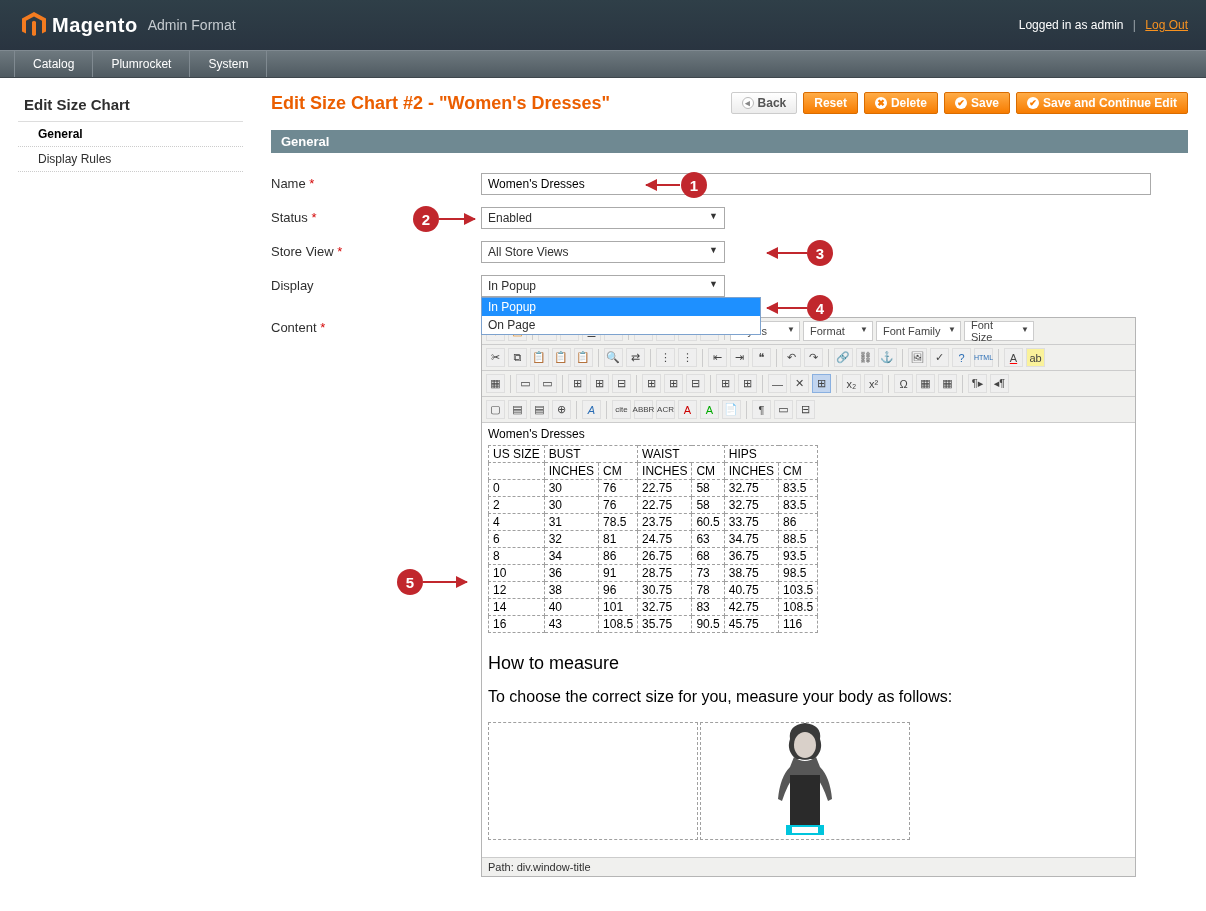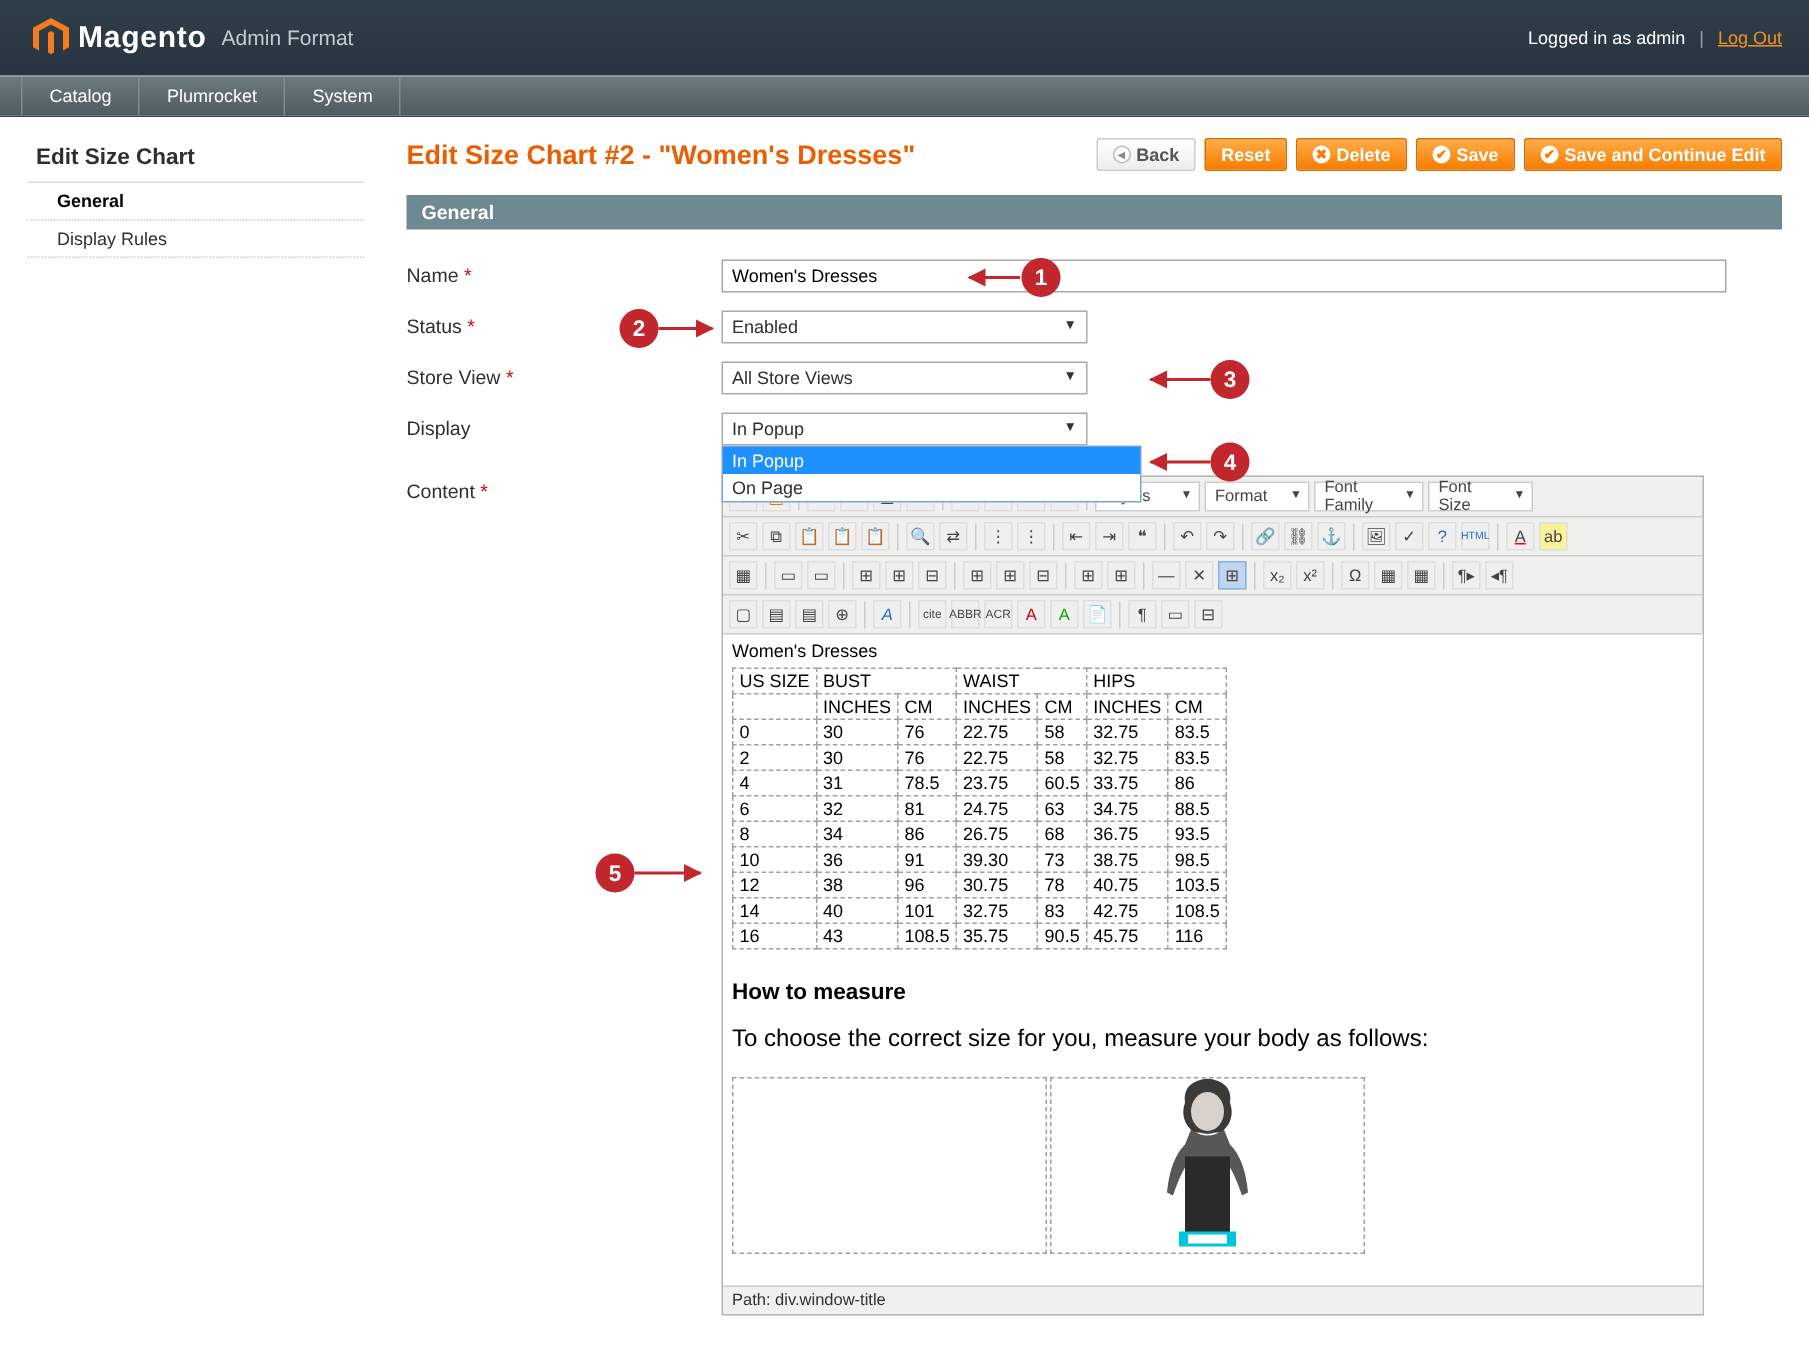--- a/index.html
+++ b/index.html
@@ -49,21 +49,21 @@
   .toolbar { padding: 3px 4px; display: flex; flex-wrap: wrap; gap: 3px; align-items: center; border-bottom: 1px solid #ccc; }
   .toolbar.nb { border-bottom: none; }
   .tb { width: 19px; height: 19px; border: 1px solid #dedede; background: #efefef; display: flex; align-items: center; justify-content: center; font-size: 11px; color: #444; cursor: pointer; }
   .tb.on { border: 1px solid #8ab0e0; background: #c2d5ef; }
   .tsel { height: 20px; border: 1px solid #ccc; background: #fff; padding: 0 18px 0 6px; font-size: 11px; display: flex; align-items: center; position: relative; color: #444; }
   .tsel::after { content: "▼"; position: absolute; right: 4px; top: 3px; font-size: 8px; color: #444; }
   .tdiv { width: 1px; height: 18px; background: #ccc; margin: 0 2px; }
   .editor-body { background: #fff; border-top: 1px solid #ccc; height: 435px; overflow-y: scroll; padding: 4px 6px; font-size: 12px; color: #000; }
   .tbl { border-collapse: collapse; margin-top: 4px; }
   .tbl th, .tbl td { border: 1px dashed #a0a0a0; padding: 1px 4px; font-size: 12px; text-align: left; font-weight: normal; }
-  .how { font-weight: bold; font-size: 15px; margin: 20px 0 14px 0; }
+  .how { font-weight: normal; font-size: 18px; margin: 20px 0 14px 0; }
   .desc { font-size: 16px; margin-bottom: 16px; }
   .img2col { display: flex; gap: 2px; }
   .imgcell { width: 210px; height: 118px; border: 1px dashed #a0a0a0; display: flex; align-items: flex-end; justify-content: center; overflow: hidden; }
   .person { display: inline-block; vertical-align: bottom; }
   .pathbar { background: #f0f0ee; border-top: 1px solid #ccc; padding: 3px 6px; font-size: 11px; }
 ::-webkit-scrollbar{width:14px}::-webkit-scrollbar-track{background:#f1f1f1}::-webkit-scrollbar-thumb{background:#c1c1c1;border-radius:2px}
 </style>
 </head>
 <body>
 
@@ -194,21 +194,21 @@
                   <s>A</s>
                 </div>
               <div class="tdiv"></div>
               <div class="tb">≡</div>
               <div class="tb">≡</div>
               <div class="tb">≡</div>
               <div class="tb">≡</div>
               <div class="tdiv"></div>
               <div class="tsel" style="width:70px">Styles</div>
               <div class="tsel" style="width:70px">Format</div>
-              <div class="tsel" style="width:73px">Font Family</div>
+              <div class="tsel" style="width:85px">Font Family</div>
               <div class="tsel" style="width:70px">Font Size</div>
             </div>
             <div class="toolbar">
               <div class="tb">✂</div>
               <div class="tb">⧉</div>
               <div class="tb">📋</div>
               <div class="tb">📋</div>
               <div class="tb">📋</div>
               <div class="tdiv"></div>
               <div class="tb">🔍</div>
@@ -354,21 +354,21 @@
                       <td>86</td>
                       <td>26.75</td>
                       <td>68</td>
                       <td>36.75</td>
                       <td>93.5</td>
                     </tr>
                     <tr>
                       <td>10</td>
                       <td>36</td>
                       <td>91</td>
-                      <td>39.30</td>
+                      <td>28.75</td>
                       <td>73</td>
                       <td>38.75</td>
                       <td>98.5</td>
                     </tr>
                     <tr>
                       <td>12</td>
                       <td>38</td>
                       <td>96</td>
                       <td>30.75</td>
                       <td>78</td>

